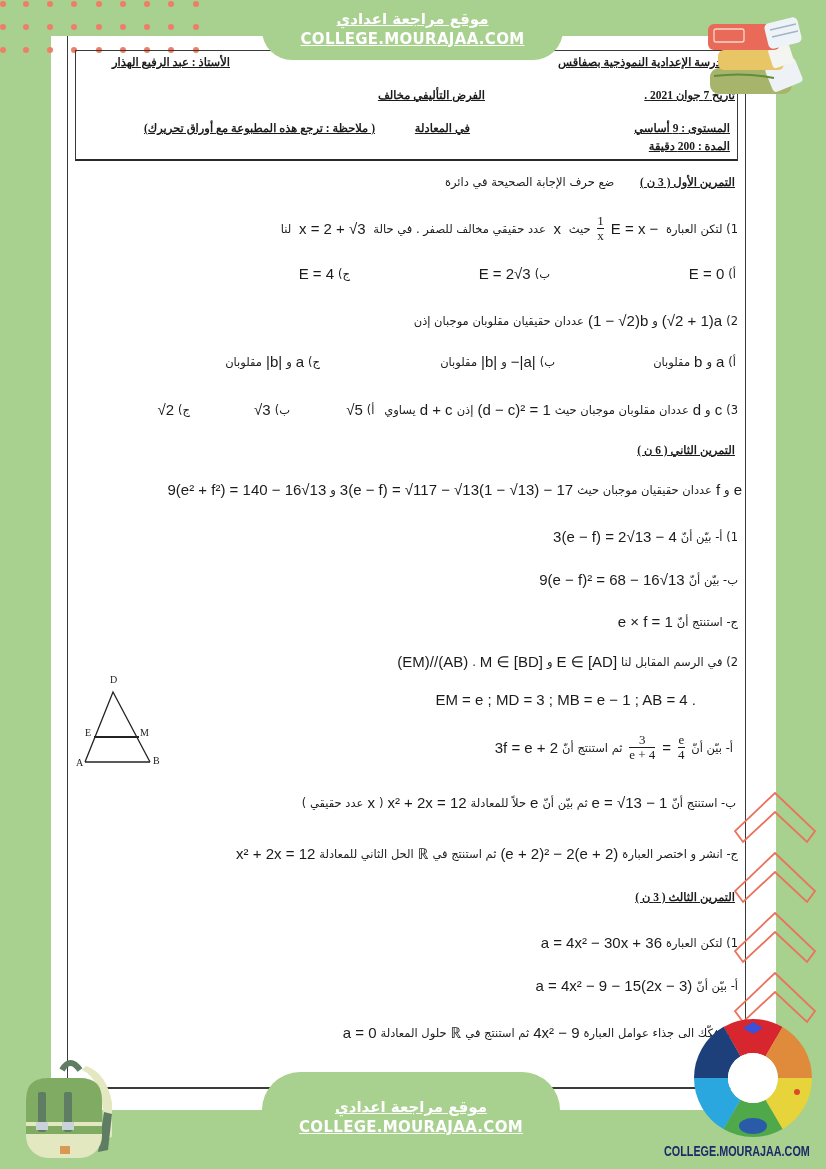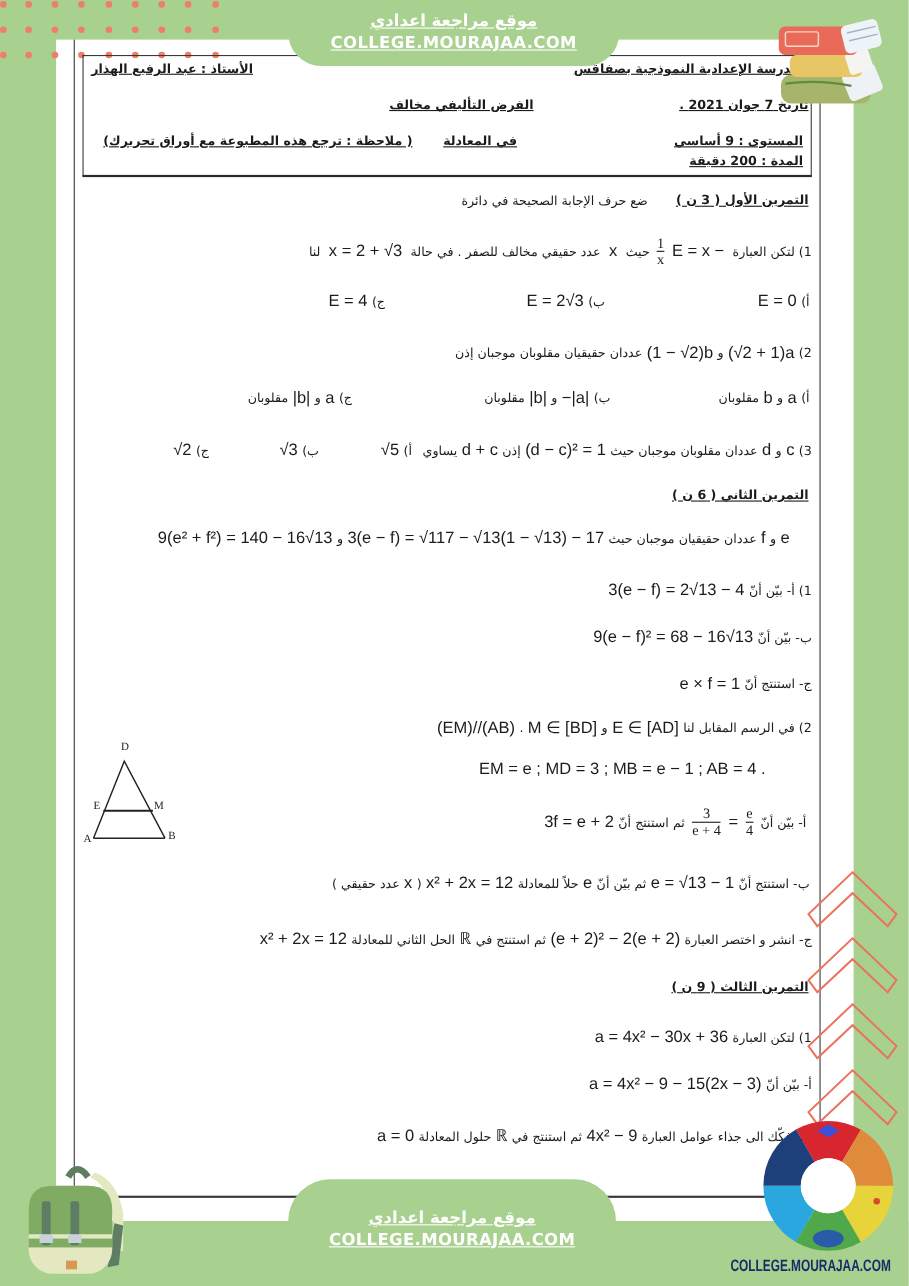--- a/index.html
+++ b/index.html
@@ -5,21 +5,21 @@
   html,body{margin:0;padding:0;}
   body{width:826px;height:1169px;position:relative;overflow:hidden;background:#a8d08e;font-family:"DejaVu Sans",sans-serif;color:#1b1b1b;}
   .page{position:absolute;left:51px;top:36px;width:725px;height:1074px;background:#ffffff;}
   .dot{position:absolute;width:6px;height:6px;border-radius:50%;background:#ef7e69;}
   .vline{position:absolute;width:1px;background:#3a3a3a;}
   .hline{position:absolute;height:1px;background:#3a3a3a;}
   .hbox{position:absolute;left:75px;top:50px;width:661px;height:108px;border:1px solid #3a3a3a;border-bottom:2px solid #2a2a2a;}
   .ln{position:absolute;direction:rtl;white-space:nowrap;font-size:11.5px;line-height:18px;height:18px;}
   .ln span{vertical-align:middle;}
   .m{unicode-bidi:isolate;direction:ltr;font-family:Liberation Sans, sans-serif;font-size:15px;margin:0 4px;display:inline-block;}
-  .u{text-decoration:underline;font-weight:bold;}
+  .u{text-decoration:underline;font-weight:bold;font-family:Liberation Serif, serif;}
   .frac{display:inline-block;vertical-align:middle;text-align:center;font-family:"Liberation Serif",serif;font-size:13px;line-height:14px;margin:0 3px;unicode-bidi:isolate;direction:ltr;}
   .frac span{display:block;}
   .frac .den{border-top:1px solid #1b1b1b;}
   .tab-top{position:absolute;left:262px;top:0;width:301px;height:60px;background:#a8d08e;border-radius:0 0 30px 30px;text-align:center;color:#fff;}
   .tab-bot{position:absolute;left:262px;top:1072px;width:298px;height:97px;background:#a8d08e;border-radius:38px 38px 0 0;text-align:center;color:#fff;}
   .tab-ar{display:block;font-size:15px;font-weight:bold;text-decoration:underline;line-height:20px;direction:rtl;}
   .tab-url{display:block;font-size:15px;font-weight:bold;text-decoration:underline;line-height:20px;letter-spacing:0.3px;font-family:"DejaVu Sans",sans-serif;}
   .logo-cap{position:absolute;left:664px;top:1142px;width:160px;font-size:15px;font-weight:bold;color:#1c2a6b;transform:scaleX(0.72);transform-origin:left center;font-family:"Liberation Sans",sans-serif;letter-spacing:0px;white-space:nowrap;}
   .fig-lbl{position:absolute;font-family:"Liberation Serif",serif;font-size:10px;}
 </style>
@@ -97,21 +97,21 @@
 <div class="ln" style="right:506px;top:352px"><span>ج)</span><span class="m">a</span><span>و</span><span class="m">|b|</span><span>مقلوبان</span></div>
 
 <div class="ln" style="right:88px;top:400px">
   <span>3)</span><span class="m">c</span><span>و</span><span class="m">d</span><span>عددان مقلوبان موجبان حيث</span><span class="m">(d − c)² = 1</span><span>إذن</span><span class="m">d + c</span><span>يساوي</span>
   <span style="margin-right:6px">أ)</span><span class="m">√5</span>
 </div>
 <div class="ln" style="right:536px;top:400px"><span>ب)</span><span class="m">√3</span></div>
 <div class="ln" style="right:636px;top:400px"><span>ج)</span><span class="m">√2</span></div>
 
 <div class="ln u" style="right:91px;top:441px">التمرين الثاني ( 6 ن )</div>
-<div class="ln" style="right:104px;top:480px">
+<div class="ln" style="right:80px;top:480px">
   <span class="m">e</span><span>و</span><span class="m">f</span><span>عددان حقيقيان موجبان حيث</span><span class="m">3(e − f) = √117 − √13(1 − √13) − 17</span><span>و</span><span class="m">9(e² + f²) = 140 − 16√13</span>
 </div>
 <div class="ln" style="right:88px;top:527px"><span>1) أ- بيّن أنّ</span><span class="m">3(e − f) = 2√13 − 4</span></div>
 <div class="ln" style="right:88px;top:570px"><span>ب- بيّن أنّ</span><span class="m">9(e − f)² = 68 − 16√13</span></div>
 <div class="ln" style="right:88px;top:612px"><span>ج- استنتج أنّ</span><span class="m">e × f = 1</span></div>
 <div class="ln" style="right:88px;top:652px">
   <span>2) في الرسم المقابل لنا</span><span class="m">E ∈ [AD]</span><span>و</span><span class="m">M ∈ [BD]</span><span>.</span><span class="m">(EM)//(AB)</span>
 </div>
 <div class="ln" style="right:126px;top:690px"><span class="m">EM = e ; MD = 3 ; MB = e − 1 ; AB = 4 .</span></div>
 <div class="ln" style="right:93px;top:732px;height:30px;line-height:30px">
@@ -132,21 +132,21 @@
     <line x1="85" y1="762" x2="150" y2="762" stroke="#222" stroke-width="1.3"></line>
     <line x1="94" y1="737" x2="139" y2="737" stroke="#222" stroke-width="1.8"></line>
   </svg>
   <span class="fig-lbl" style="left:110px;top:674px">D</span>
   <span class="fig-lbl" style="left:85px;top:727px">E</span>
   <span class="fig-lbl" style="left:140px;top:727px">M</span>
   <span class="fig-lbl" style="left:76px;top:757px">A</span>
   <span class="fig-lbl" style="left:153px;top:755px">B</span>
 </div>
 
-<div class="ln u" style="right:91px;top:888px">التمرين الثالث ( 9 ن )</div>
+<div class="ln u" style="right:91px;top:888px">التمرين الثالث ( 3 ن )</div>
 <div class="ln" style="right:88px;top:933px"><span>1) لتكن العبارة</span><span class="m">a = 4x² − 30x + 36</span></div>
 <div class="ln" style="right:88px;top:976px"><span>أ- بيّن أنّ</span><span class="m">a = 4x² − 9 − 15(2x − 3)</span></div>
 <div class="ln" style="right:88px;top:1023px">
   <span>ب- فكّك الى جذاء عوامل العبارة</span><span class="m">4x² − 9</span><span>ثم استنتج في</span><span class="m">ℝ</span><span>حلول المعادلة</span><span class="m">a = 0</span>
 </div>
 
 <svg style="position:absolute;left:733px;top:790px" width="86" height="245">
   <g fill="none" stroke="#e9735d" stroke-width="1.8" stroke-linejoin="miter">
     <polygon points="42,3 82,41 74,52 42,22 10,52 2,41"></polygon>
     <polygon points="42,63 82,101 74,112 42,82 10,112 2,101"></polygon>

